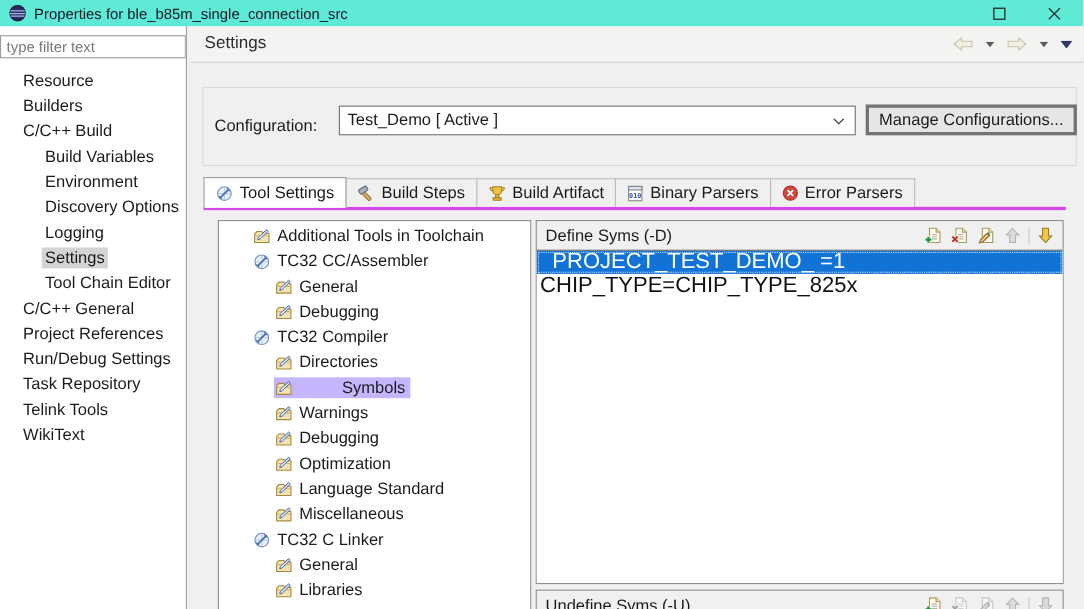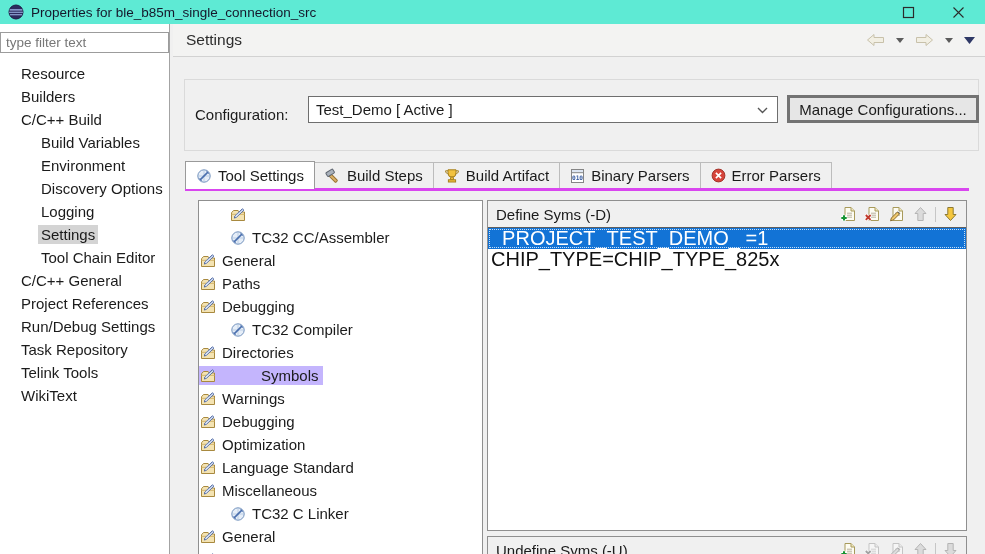--- a/index.html
+++ b/index.html
@@ -58,21 +58,21 @@
     border-bottom:3px solid #d946ef;height:27px;}
   .tab{height:25px;display:flex;align-items:center;gap:6px;padding:0 10px;background:#f0f0f0;
     border:1px solid #bcbcbc;border-bottom:none;margin-right:-1px;font-size:15px;white-space:nowrap;cursor:default;}
   .tab.active{background:#ffffff;border-color:#9a9a9a;height:27px;margin-bottom:-1px;z-index:2;position:relative;}
 
   
   #tree-panel{position:absolute;left:25px;top:176px;width:285px;height:390px;background:#fff;
     border:1px solid #8f8f8f;box-sizing:border-box;overflow:hidden;}
   .tree-row{height:23px;display:flex;align-items:center;white-space:nowrap;cursor:default;}
   .tree-row.tl1{padding-left:30px}
-  .tree-row.tl2{}
+  .tree-row.tl2{padding-left:50px}
   .tree-inner{display:flex;align-items:center;gap:6px;padding:1px 4px 1px 1px;}
   .tree-inner.sel{background:#c4b5fd;gap:45px;}
   #tree-panel .pad-top{height:2px;}
 
   
   .syms-panel{position:absolute;left:314px;width:480px;background:#f0f0f0;
     border:1px solid #8f8f8f;box-sizing:border-box;}
   #define-panel{top:176px;height:331px;}
   #undefine-panel{top:512px;height:60px;}
   .syms-header{height:26px;display:flex;align-items:center;padding:0 5px 0 8px;}
@@ -269,20 +269,21 @@
         <div class="tree-row tl1">
           <span class="tree-inner ">
             <span class="icn">
               <svg width="16" height="16" viewBox="0 0 16 16">
                 <path d="M1.5 13.5 V5.8 l2-2.3 h4.6 l1 1.5 h5.4 v8.5 z" fill="#f4e3b2" stroke="#a8893f"></path>
                 <path d="M1.5 7.3 h13" stroke="#d3b368" fill="none"></path>
                 <path d="M4.8 9 L12.3 1.8 l1.6 1.3 L6.6 10.2 l-2.2 .9 z" fill="#e9effa" stroke="#48639f" stroke-width=".9"></path>
                 <path d="M5.8 8.2 l7.4-6" stroke="#8aa0cc" stroke-width=".6"></path>
               </svg>
             </span>
+            <span class="tree-label">Additional Tools in Toolchain</span>
           </span>
         </div>
         <div class="tree-row tl1">
           <span class="tree-inner ">
             <span class="icn">
               <svg width="16" height="16" viewBox="0 0 16 16">
                 <circle cx="8" cy="8" r="6.2" fill="#e6eef8" stroke="#7292bd"></circle>
                 <path d="M2.2 8h11.6M8 2.2v11.6" stroke="#a9c0dd" stroke-width=".7"></path>
                 <path d="M4.1 11.9 L11.9 4.1" stroke="#4a6fae" stroke-width="1.6"></path>
                 <path d="M10.3 3 l2.7 2.7 M3 10.3 l2.7 2.7" stroke="#4a6fae" stroke-width="1"></path>
@@ -295,33 +296,20 @@
           <span class="tree-inner ">
             <span class="icn">
               <svg width="16" height="16" viewBox="0 0 16 16">
                 <path d="M1.5 13.5 V5.8 l2-2.3 h4.6 l1 1.5 h5.4 v8.5 z" fill="#f4e3b2" stroke="#a8893f"></path>
                 <path d="M1.5 7.3 h13" stroke="#d3b368" fill="none"></path>
                 <path d="M4.8 9 L12.3 1.8 l1.6 1.3 L6.6 10.2 l-2.2 .9 z" fill="#e9effa" stroke="#48639f" stroke-width=".9"></path>
                 <path d="M5.8 8.2 l7.4-6" stroke="#8aa0cc" stroke-width=".6"></path>
               </svg>
             </span>
             <span class="tree-label">General</span>
-          </span>
-        </div>
-        <div class="tree-row tl2">
-          <span class="tree-inner ">
-            <span class="icn">
-              <svg width="16" height="16" viewBox="0 0 16 16">
-                <path d="M1.5 13.5 V5.8 l2-2.3 h4.6 l1 1.5 h5.4 v8.5 z" fill="#f4e3b2" stroke="#a8893f"></path>
-                <path d="M1.5 7.3 h13" stroke="#d3b368" fill="none"></path>
-                <path d="M4.8 9 L12.3 1.8 l1.6 1.3 L6.6 10.2 l-2.2 .9 z" fill="#e9effa" stroke="#48639f" stroke-width=".9"></path>
-                <path d="M5.8 8.2 l7.4-6" stroke="#8aa0cc" stroke-width=".6"></path>
-              </svg>
-            </span>
-            <span class="tree-label">Paths</span>
           </span>
         </div>
         <div class="tree-row tl2">
           <span class="tree-inner ">
             <span class="icn">
               <svg width="16" height="16" viewBox="0 0 16 16">
                 <path d="M1.5 13.5 V5.8 l2-2.3 h4.6 l1 1.5 h5.4 v8.5 z" fill="#f4e3b2" stroke="#a8893f"></path>
                 <path d="M1.5 7.3 h13" stroke="#d3b368" fill="none"></path>
                 <path d="M4.8 9 L12.3 1.8 l1.6 1.3 L6.6 10.2 l-2.2 .9 z" fill="#e9effa" stroke="#48639f" stroke-width=".9"></path>
                 <path d="M5.8 8.2 l7.4-6" stroke="#8aa0cc" stroke-width=".6"></path>

